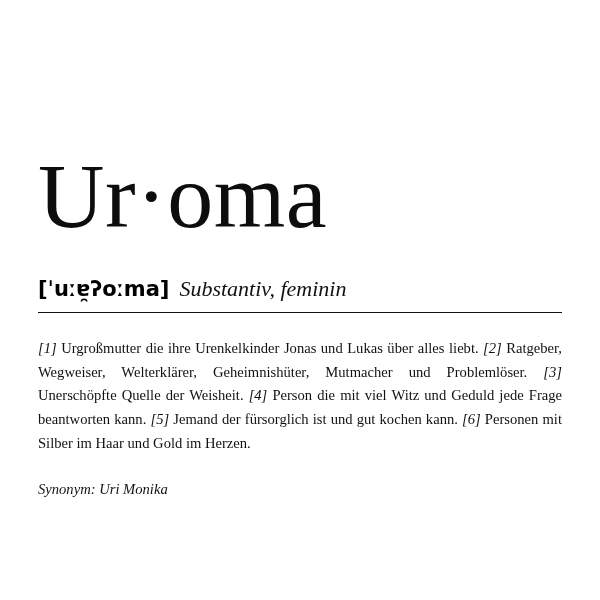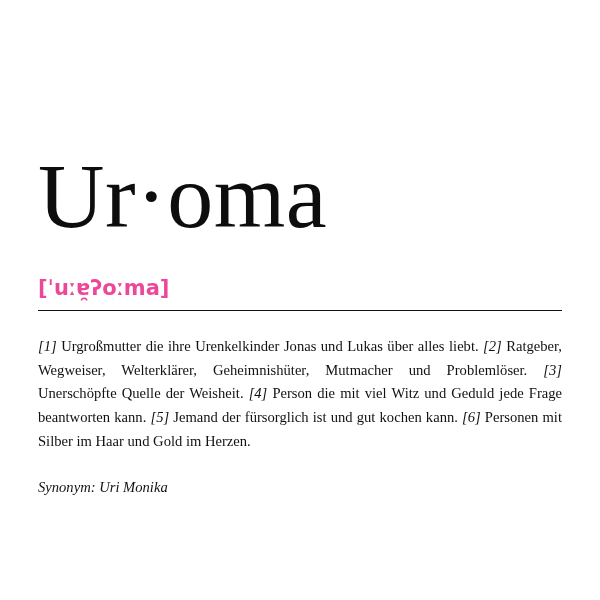--- a/index.html
+++ b/index.html
@@ -38,21 +38,21 @@
     display: flex;
     align-items: baseline;
     gap: 10px;
     padding-bottom: 10px;
     border-bottom: 1.2px solid #111111;
   }
   .pron {
     font-family: "DejaVu Sans", sans-serif;
     font-size: 21px;
     font-weight: 700;
-    color: #ec4899;
+    color: #000000;
     letter-spacing: 0px;
   }
   .pos {
     font-family: "Liberation Serif", serif;
     font-style: italic;
     font-size: 22px;
     color: #111111;
   }
   .senses {
     margin-top: 24px;
@@ -76,19 +76,20 @@
 </style>
 </head>
 <body>
 
 <div class="page">
 
   <div class="headword">Ur·oma</div>
 
   <div class="pron-row">
     <span class="pron">[ˈuːɐ̯ʔoːma]</span>
+    <span class="pos">Substantiv, feminin</span>
   </div>
 
   <div class="senses"><span class="num">[1] </span><span>Urgroßmutter die ihre Urenkelkinder Jonas und Lukas über alles liebt. </span><span class="num">[2] </span><span>Ratgeber, Wegweiser, Welterklärer, Geheimnishüter, Mutmacher und Problemlöser. </span><span class="num">[3] </span><span>Unerschöpfte Quelle der Weisheit. </span><span class="num">[4] </span><span>Person die mit viel Witz und Geduld jede Frage beantworten kann. </span><span class="num">[5] </span><span>Jemand der fürsorglich ist und gut kochen kann. </span><span class="num">[6] </span><span>Personen mit Silber im Haar und Gold im Herzen.</span></div>
 
   <div class="synonym">Synonym: Uri Monika</div>
 
 </div>
 
 </body></html>

